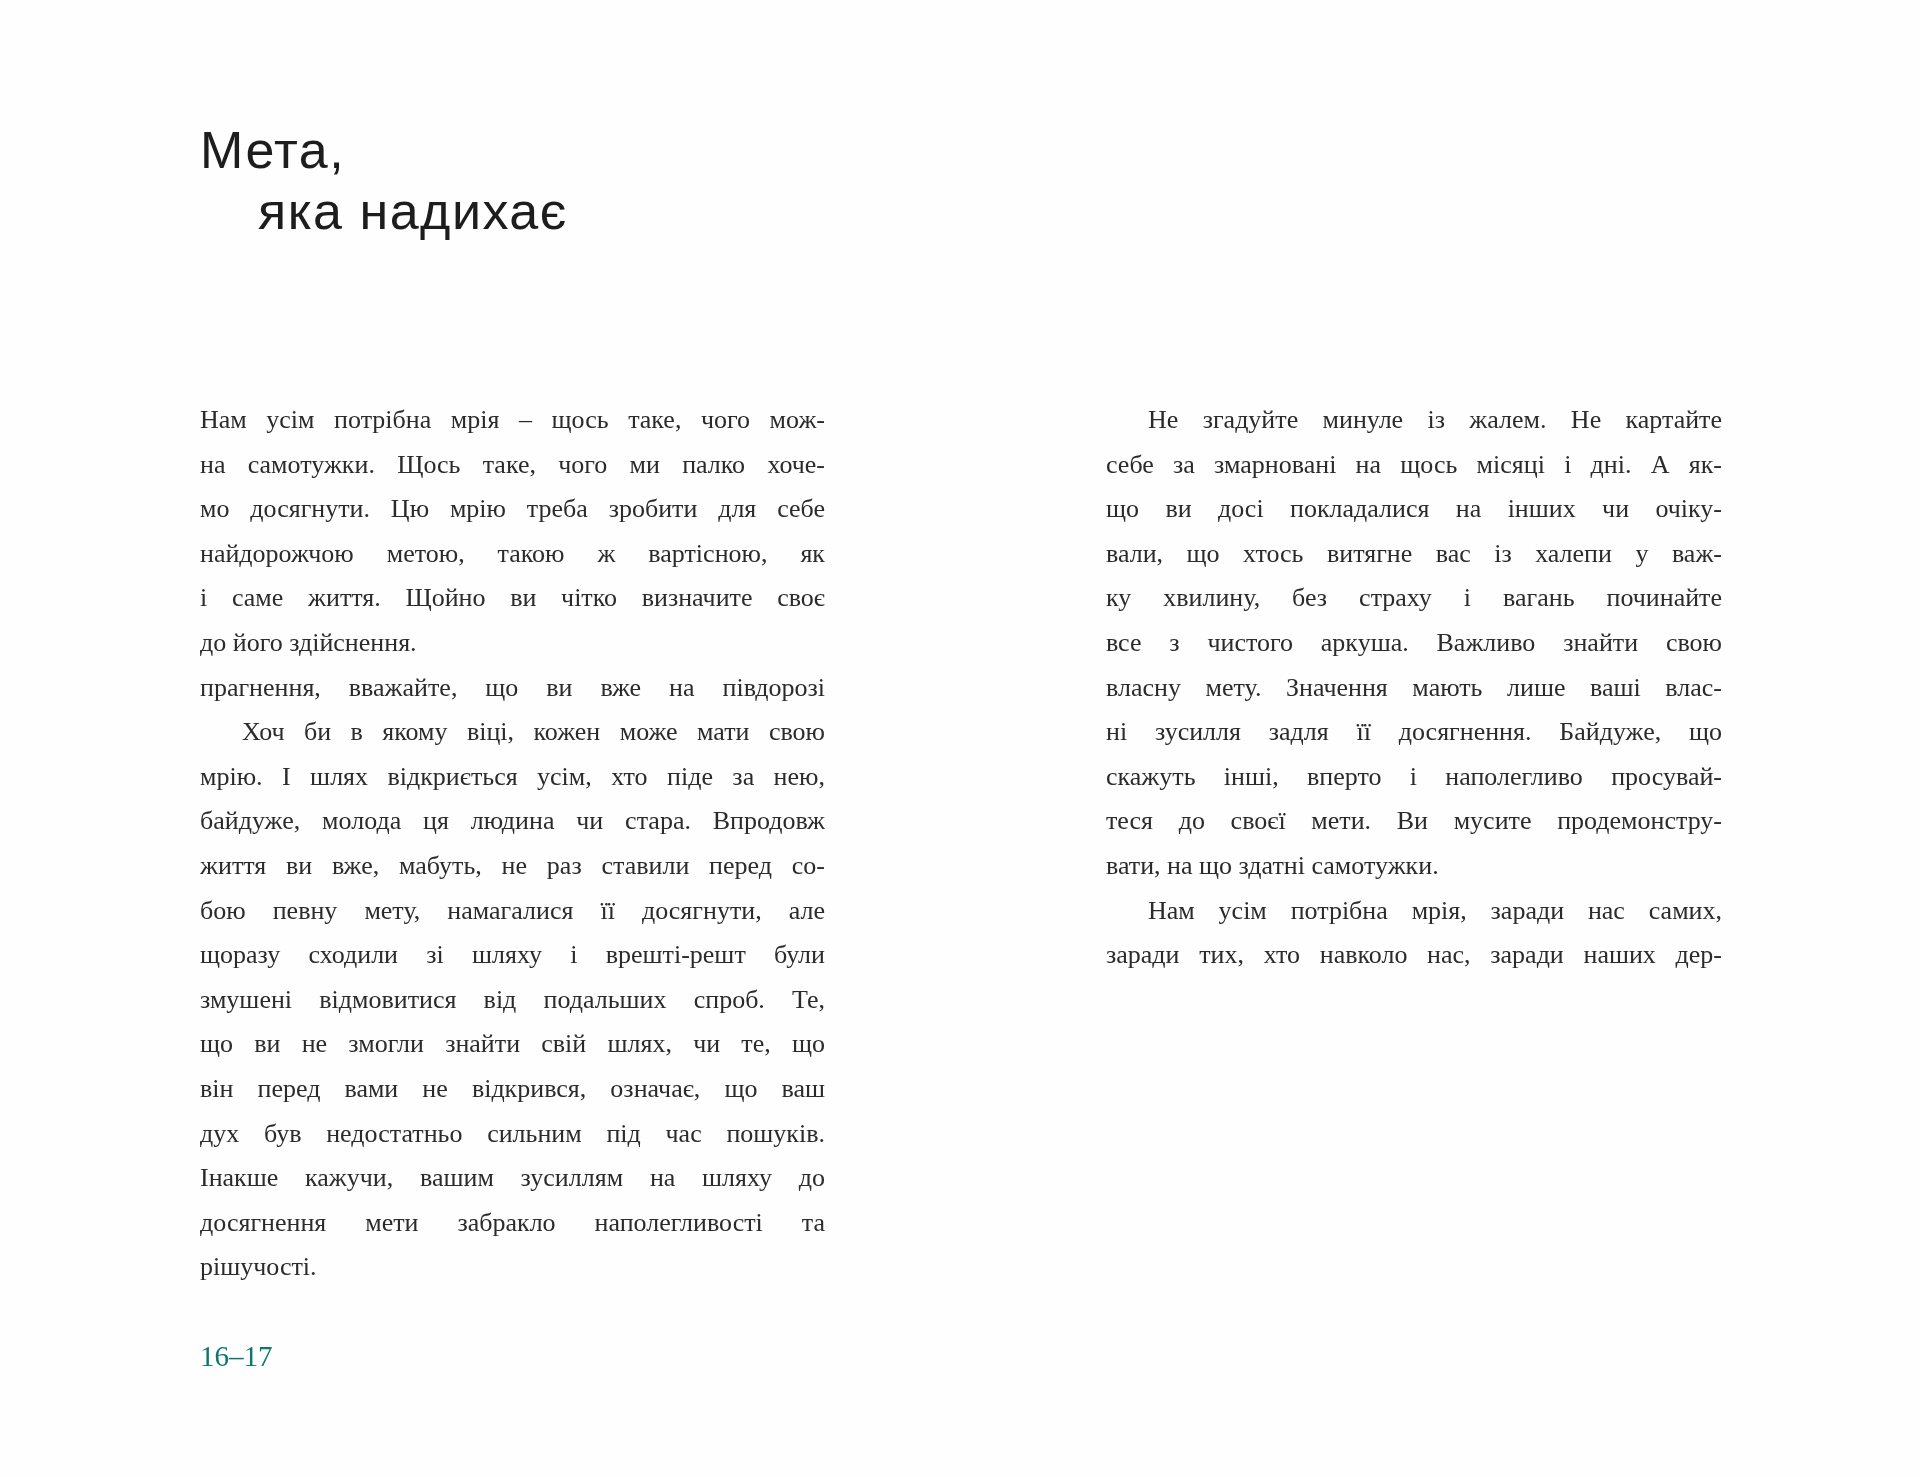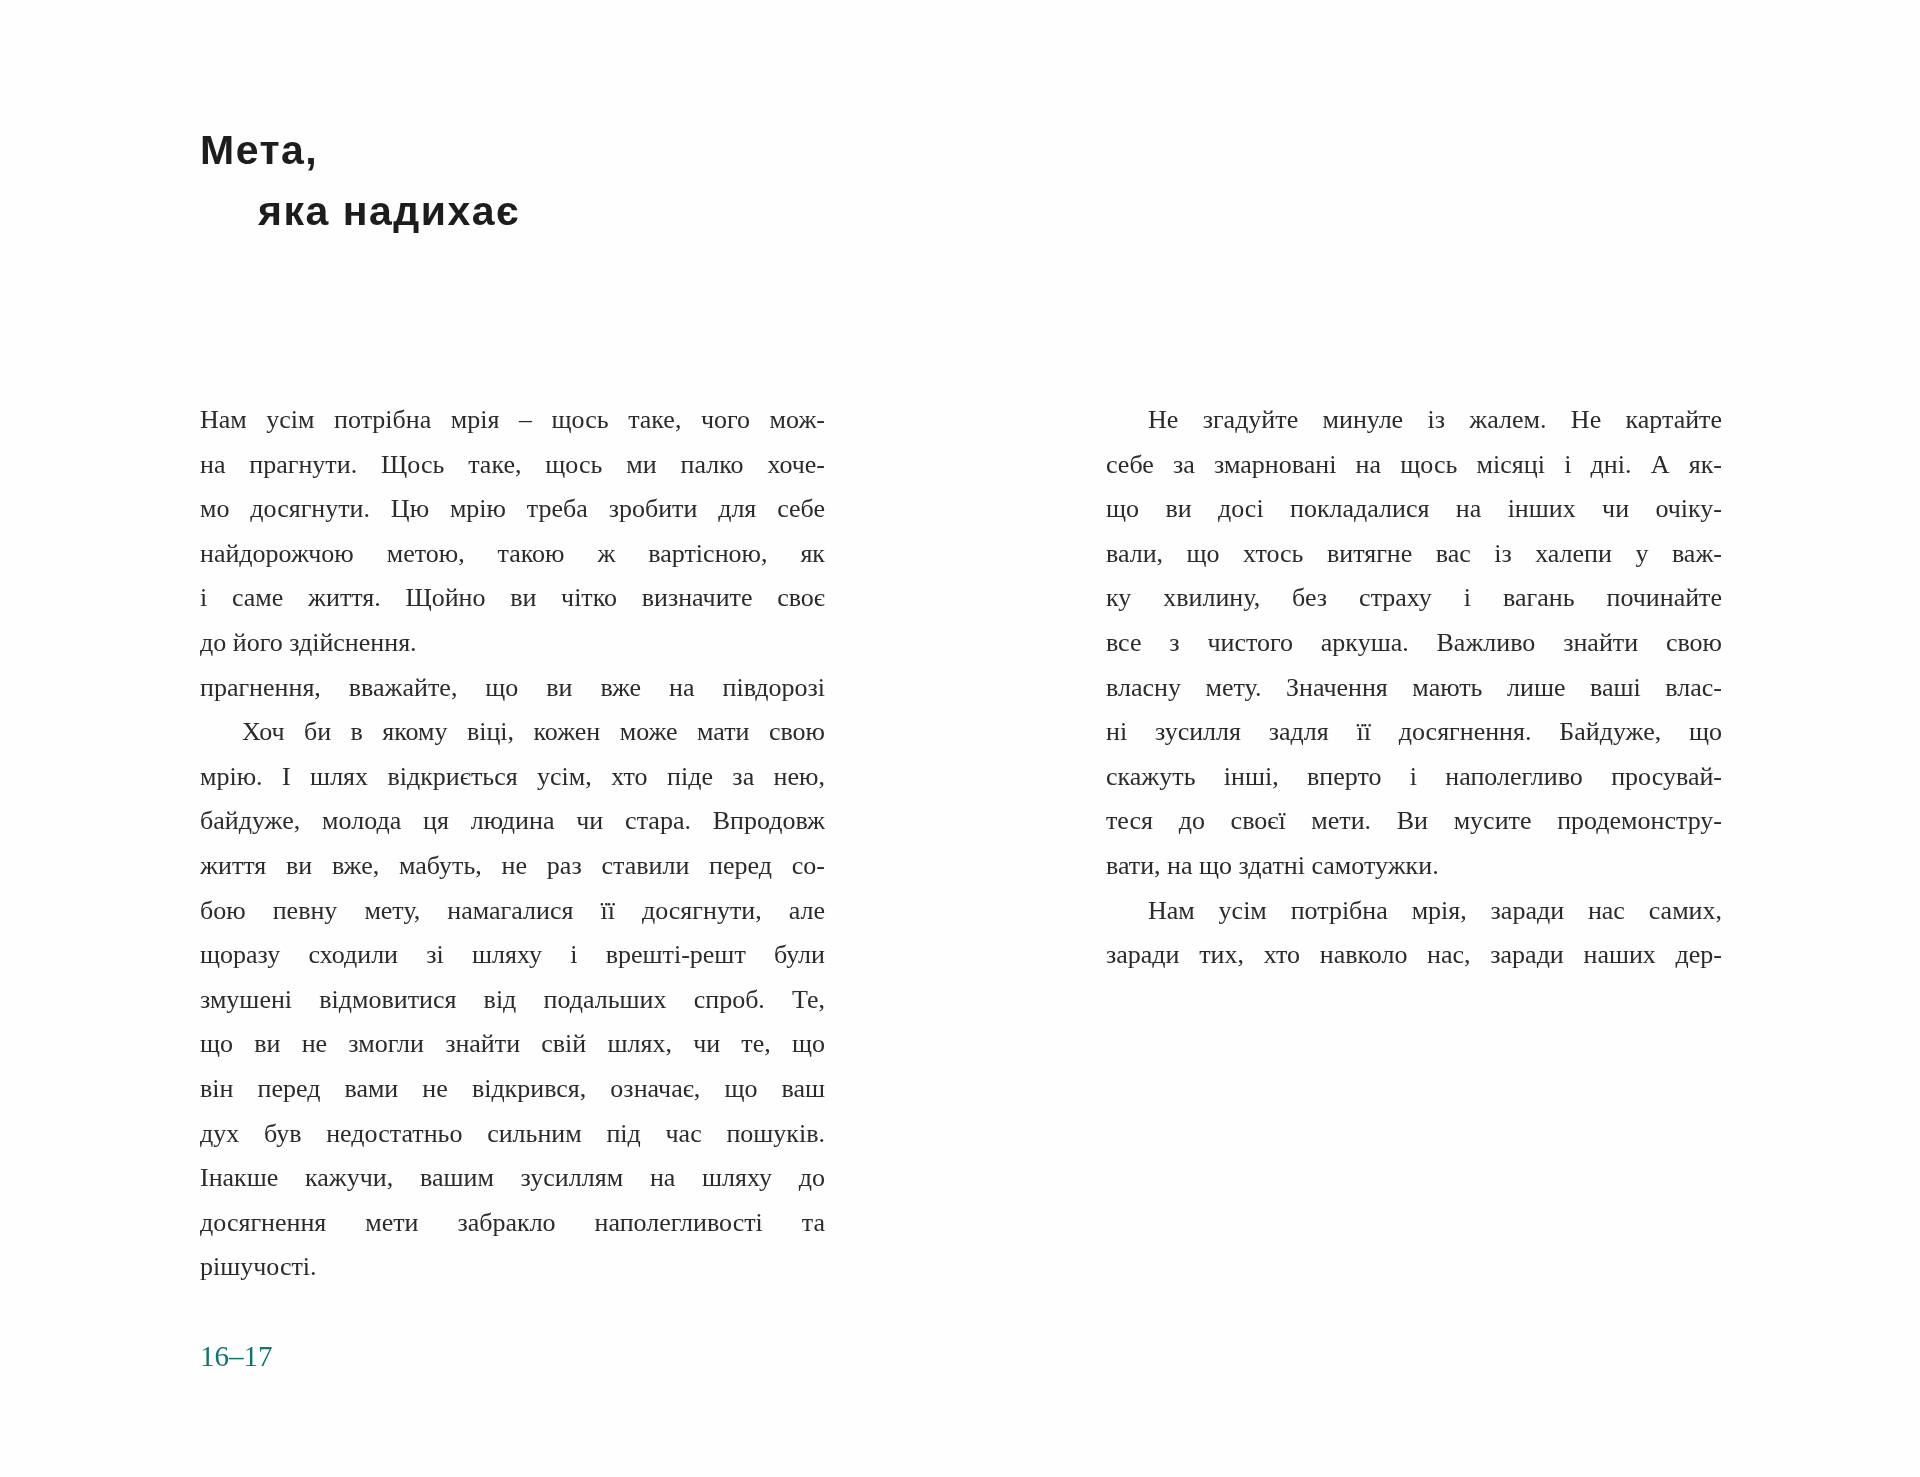--- a/index.html
+++ b/index.html
@@ -13,22 +13,22 @@
     background: #fefefe;
     font-family: "Liberation Serif", serif;
     overflow: hidden;
   }
   .page-title {
     position: absolute;
     left: 200px;
     top: 128px;
     margin: 0;
     font-family: "Liberation Sans", "DejaVu Sans", sans-serif;
-    font-weight: 700;
-    font-size: 41px;
+    font-weight: 400;
+    font-size: 52px;
     line-height: 45px;
     letter-spacing: 1.5px;
     color: #1d1d1d;
   }
   .page-title .t2 {
     display: block;
     padding-left: 58px;
     margin-top: 16px;
   }
   .text-column {
@@ -70,21 +70,21 @@
 
 <div>
 
   <h1 class="page-title">
     <span class="t1">Мета,</span>
     <span class="t2">яка надихає</span>
   </h1>
 
   <div class="text-column left" id="col-left">
       <div class="line fill">Нам усім потрібна мрія – щось таке, чого мож-</div>
-      <div class="line fill">на прагнути. Щось таке, щось ми палко хоче-</div>
+      <div class="line fill">на самотужки. Щось таке, чого ми палко хоче-</div>
       <div class="line fill">мо досягнути. Цю мрію треба зробити для себе</div>
       <div class="line fill">найдорожчою метою, такою ж вартісною, як</div>
       <div class="line fill">і саме життя. Щойно ви чітко визначите своє</div>
       <div class="line">до його здійснення.</div>
       <div class="line fill">прагнення, вважайте, що ви вже на півдорозі</div>
       <div class="line fill indent">Хоч би в якому віці, кожен може мати свою</div>
       <div class="line fill">мрію. І шлях відкриється усім, хто піде за нею,</div>
       <div class="line fill">байдуже, молода ця людина чи стара. Впродовж</div>
       <div class="line fill">життя ви вже, мабуть, не раз ставили перед со-</div>
       <div class="line fill">бою певну мету, намагалися її досягнути, але</div>

